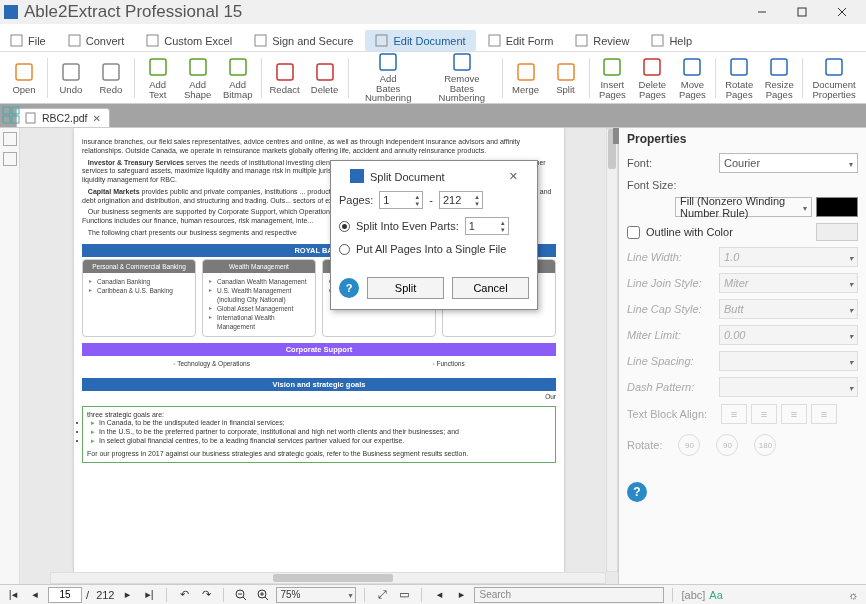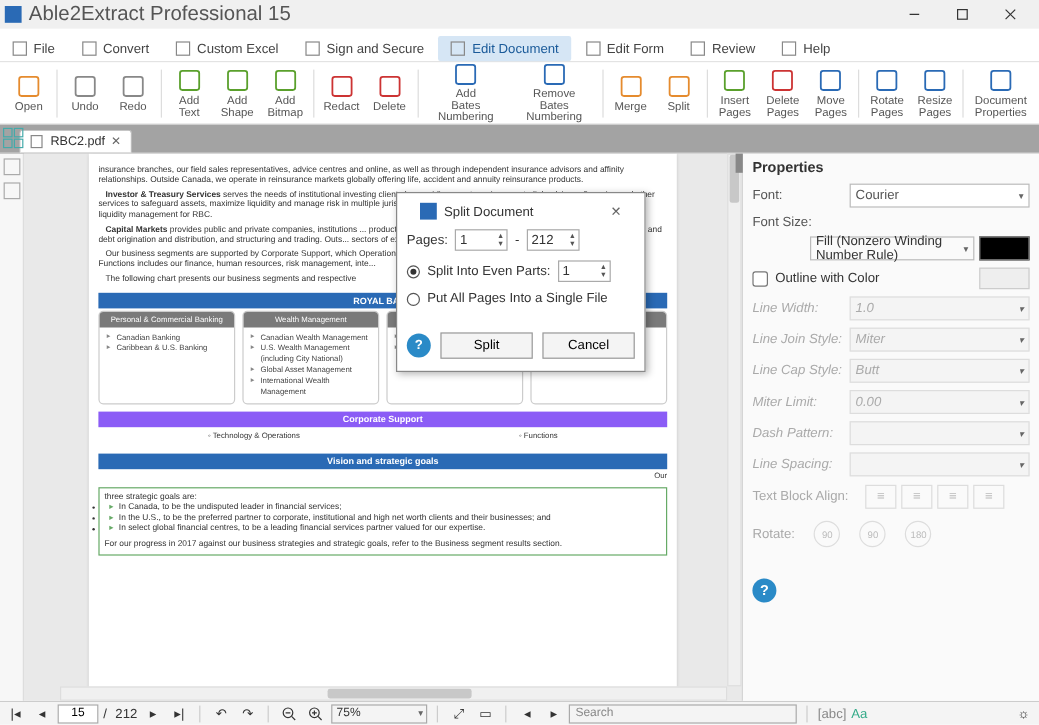--- a/index.html
+++ b/index.html
@@ -58,21 +58,21 @@
 .doc-scroll-h .thumb { position:absolute; left:40%; width:120px; top:1px; bottom:1px; background:#c8c8c8; border-radius:2px;}
 .doc-scroll-v { position:absolute; right:0; top:0; bottom:12px; width:12px; background:#f0f0f0; border:1px solid #ddd;}
 .doc-scroll-v .thumb { position:absolute; top:0; height:40px; left:1px; right:1px; background:#c8c8c8; border-radius:2px;}
 
 .props { width: 248px; background: #fafafa; border-left: 1px solid #ccc; position: relative; }
 .props .splitter { position:absolute; left:-6px; top:0; width:6px; height:16px; background:#888; }
 .props h3 { font-size: 12px; padding: 4px 8px; font-weight: 600; }
 .prow { display: flex; align-items: center; padding: 3px 8px; gap: 6px; font-size: 11px; color: #555; }
 .prow.dis { color: #aaa; font-style: italic; }
 .prow label { flex: 0 0 75px; }
-.prow .pinput { flex: 1; height: 20px; border: 1px solid #bbb; background: #fff; padding: 0 4px; font-size: 11px; display:flex; align-items:center; justify-content:space-between; }
+.prow .pinput { flex: 1; height: 20px; border: 1px solid #bbb; background: #fff; padding: 0 4px; font-size: 11px; display:flex; align-items:center; justify-content:space-between;margin-left:11px; }
 .prow.dis .pinput { background: #f4f4f4; color:#aaa; border-color:#ddd; }
 .fillrow { padding: 3px 8px; display:flex; gap:4px; }
 .fillrow .pinput { flex:1; height:20px; border:1px solid #bbb; display:flex; align-items:center; padding:0 4px; font-size:11px; justify-content:space-between;margin-left:48px; }
 .fillrow .colorbox { width:42px; height:20px; background:#000; border:1px solid #888; }
 .chkrow { padding: 3px 8px; display:flex; align-items:center; gap:6px; font-size:11px; }
 .chkrow .swatch { width:42px; height:18px; background:#eee; border:1px solid #ccc; margin-left:auto; }
 .alignrow { padding: 4px 8px; display:flex; align-items:center; gap:4px; }
 .alignrow label { flex: 0 0 90px; font-size:11px; color:#aaa; }
 .alignrow .ab { width:26px; height:20px; border:1px solid #ddd; display:flex; align-items:center; justify-content:center; color:#bbb; }
 .rotrow { padding: 6px 8px; display:flex; align-items:center; gap:16px; font-size:11px; color:#aaa; }
@@ -469,28 +469,28 @@
         </div>
       </div>
     <div class="prow dis">
         <label>Miter Limit:</label>
         <div class="pinput">
           <span>0.00</span>
           <span class="caret"></span>
         </div>
       </div>
     <div class="prow dis">
-        <label>Dash Pattern:</label>
+        <label>Line Spacing:</label>
         <div class="pinput">
           <span></span>
           <span class="caret"></span>
         </div>
       </div>
     <div class="prow dis">
-        <label>Line Spacing:</label>
+        <label>Dash Pattern:</label>
         <div class="pinput">
           <span></span>
           <span class="caret"></span>
         </div>
       </div>
     <div class="alignrow">
       <label>Text Block Align:</label>
       <div class="ab">≡</div>
       <div class="ab">≡</div>
       <div class="ab">≡</div>

